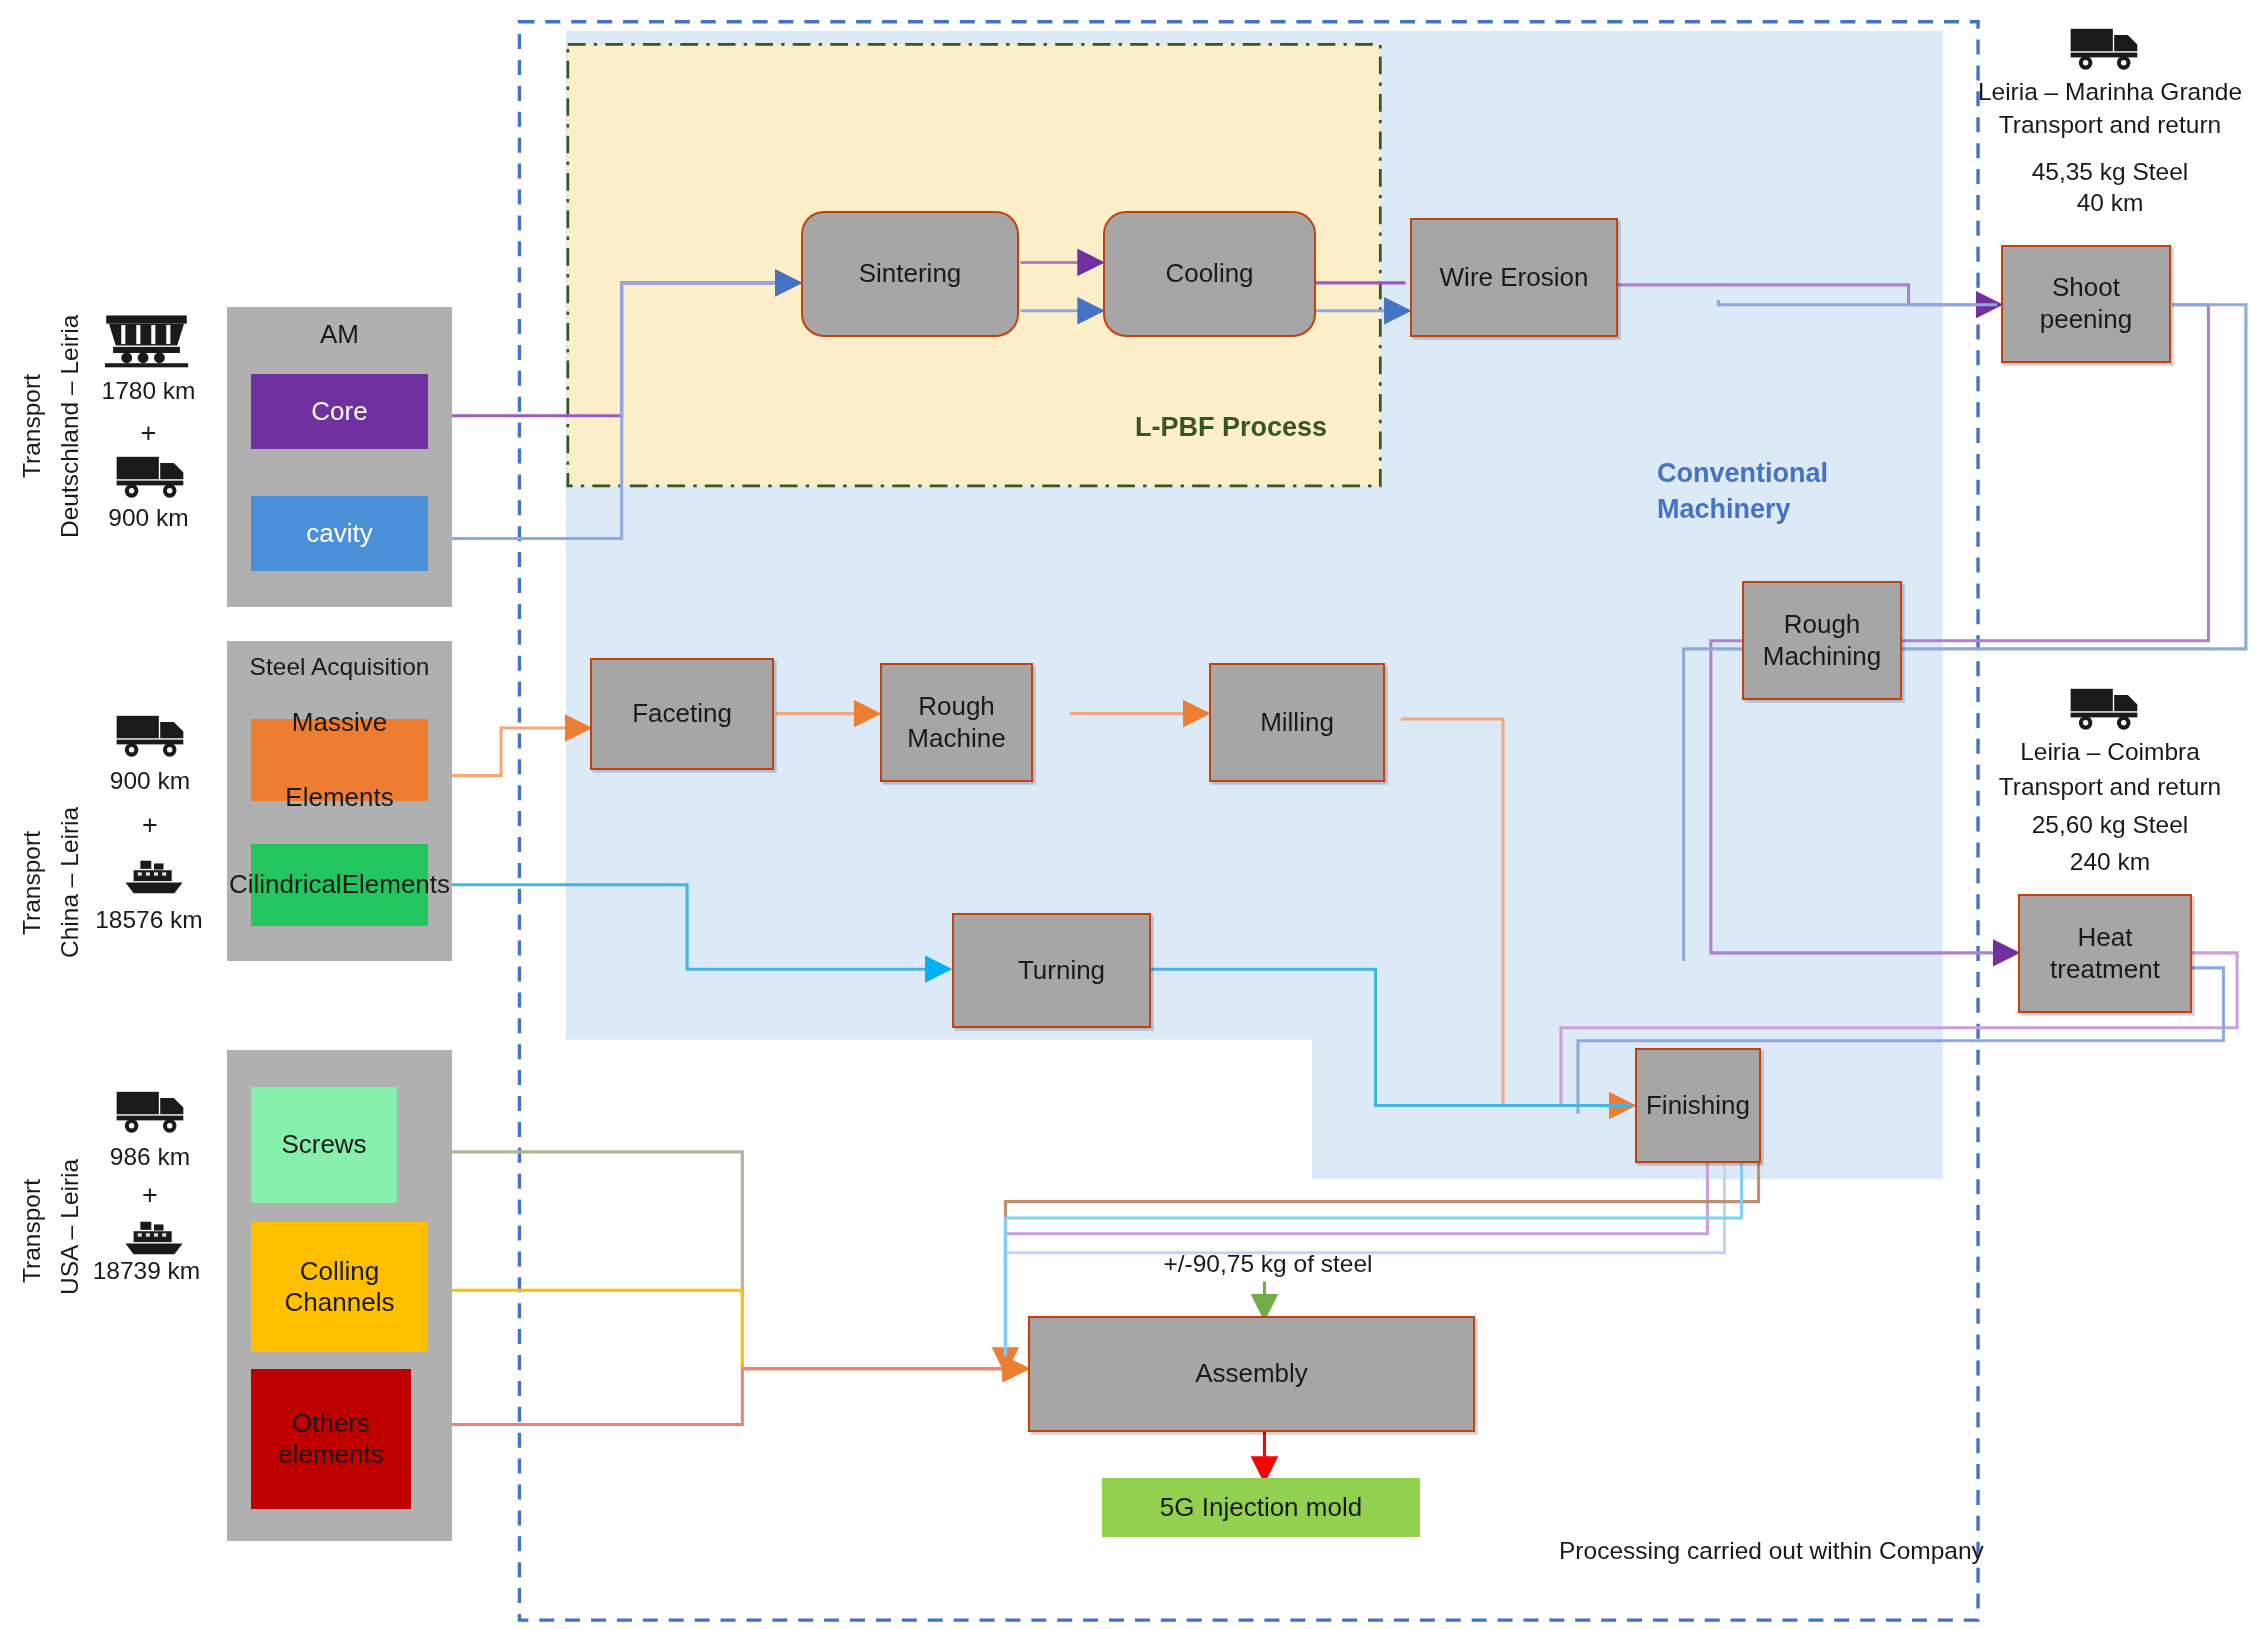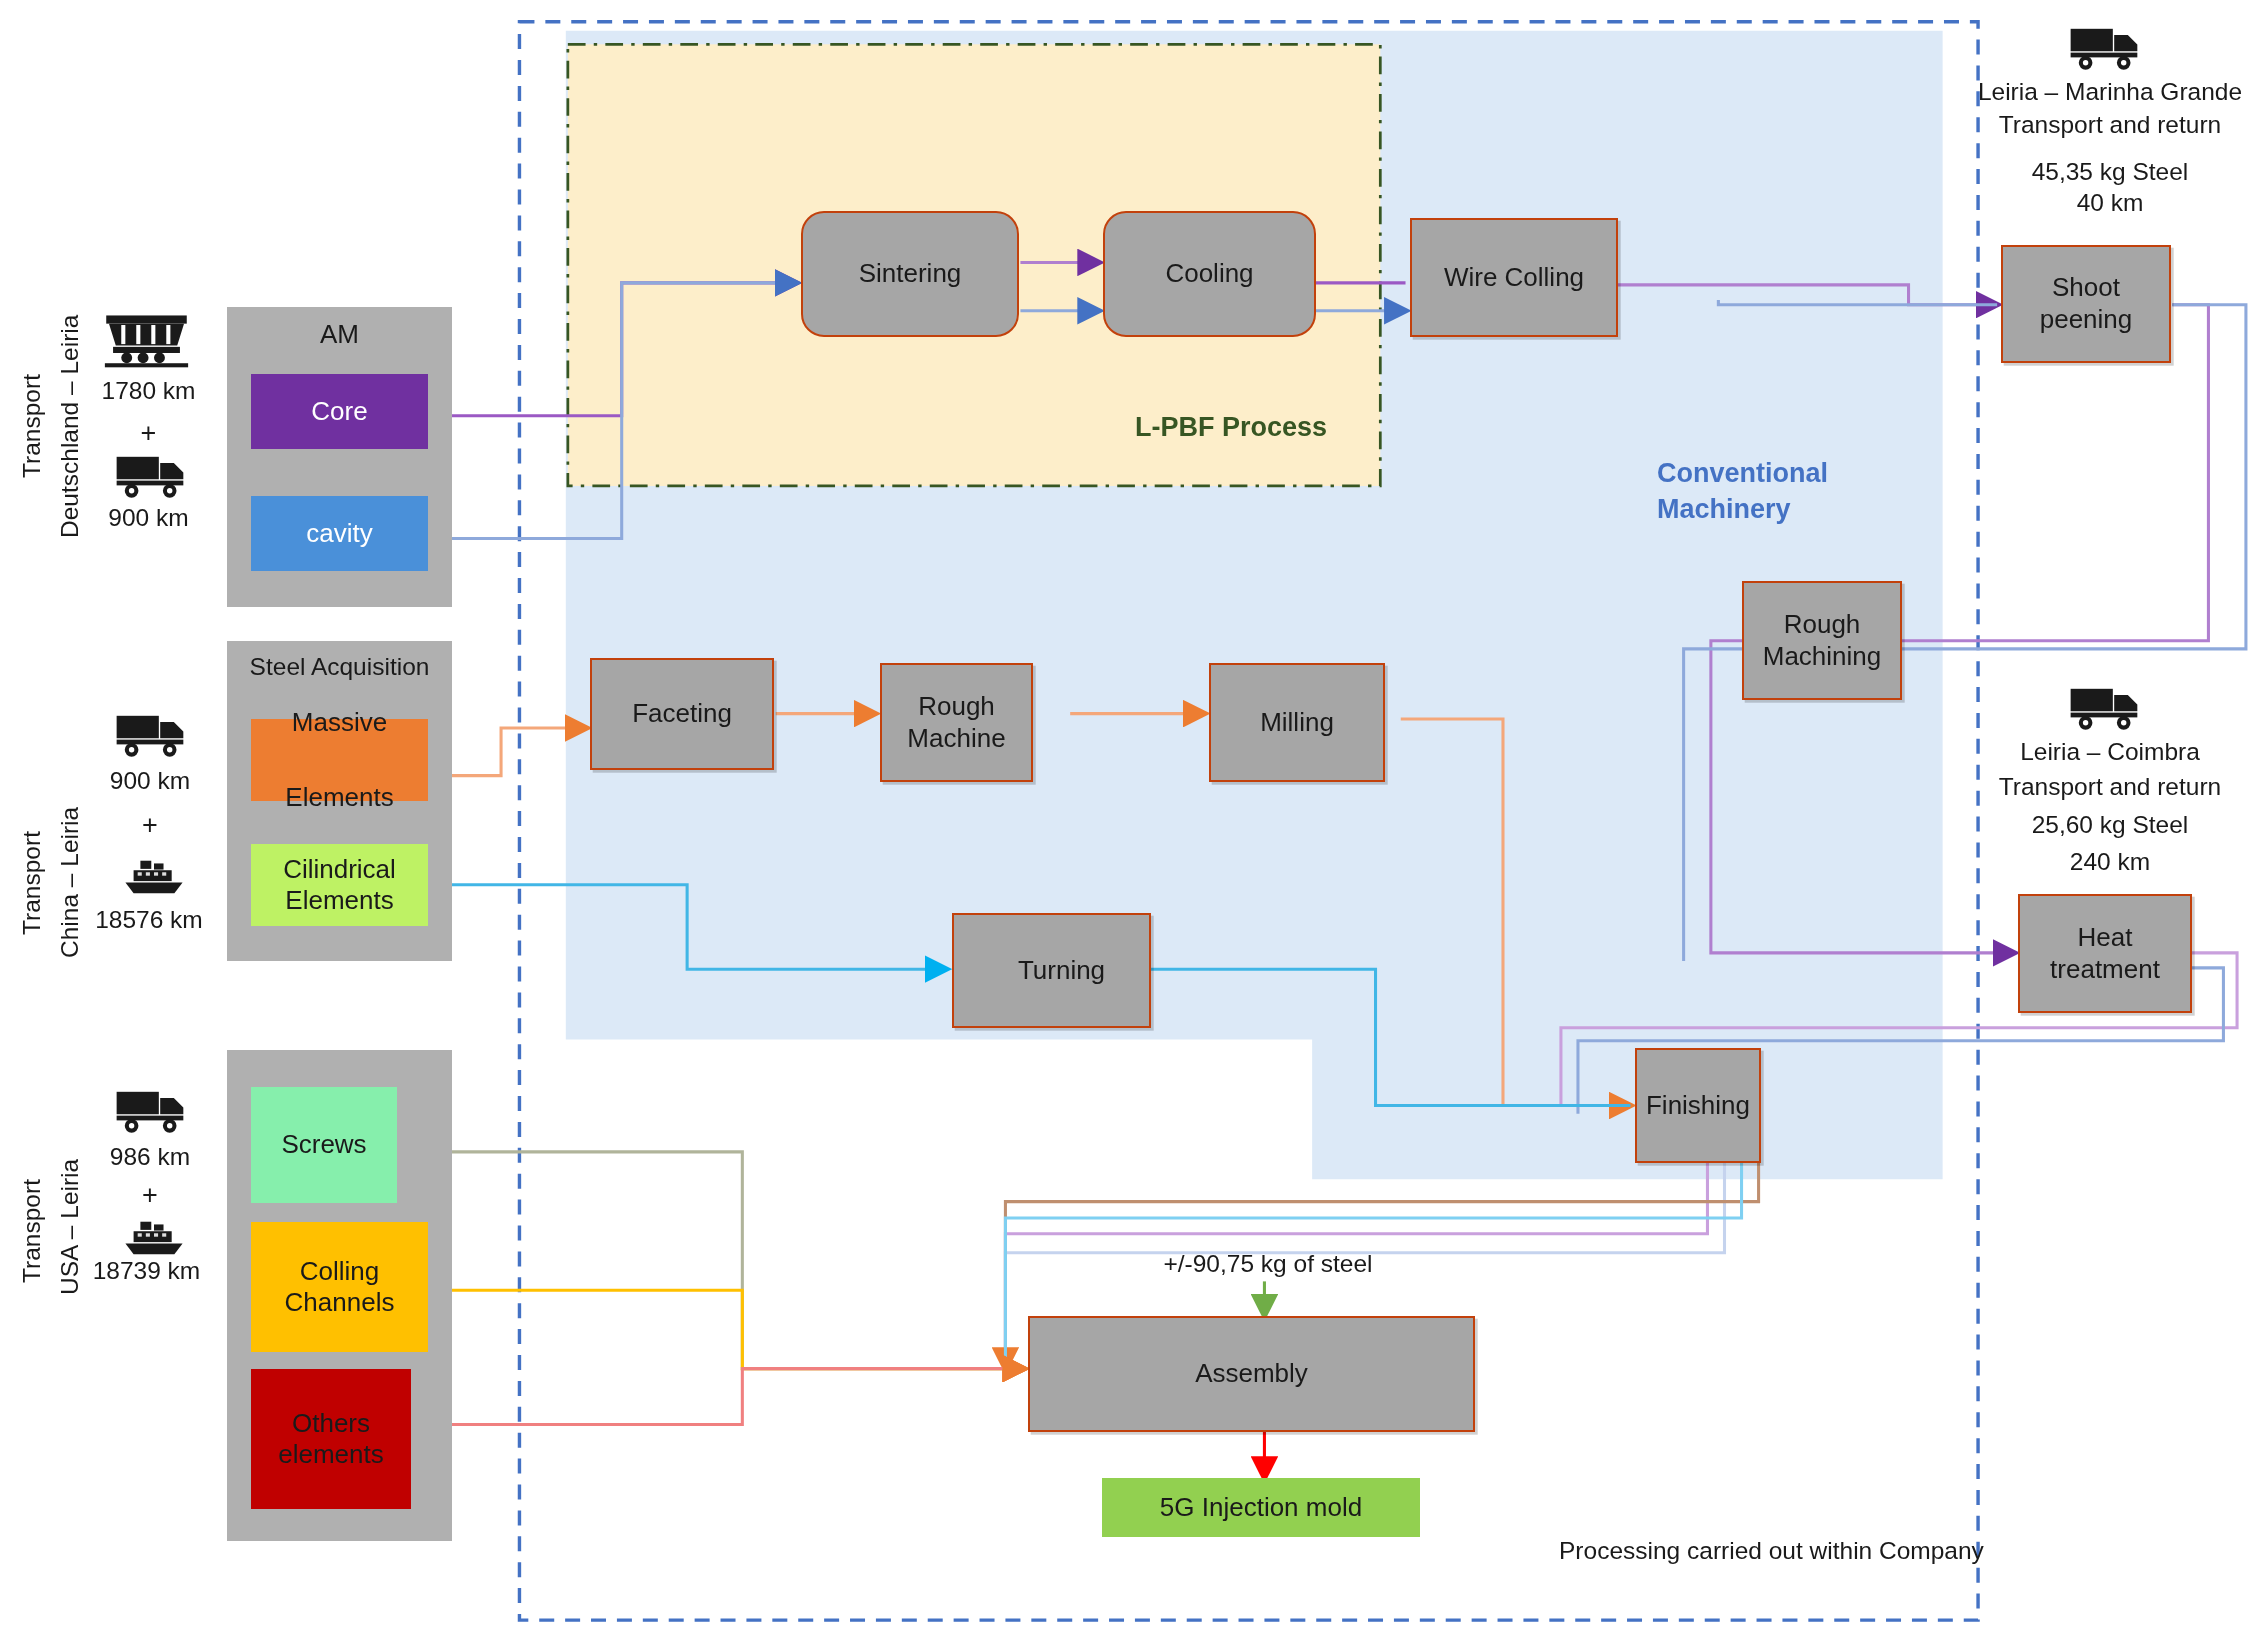--- a/index.html
+++ b/index.html
@@ -168,21 +168,21 @@
   </svg>
   <div class="lbl" style="left:74px;top:903px;width:150px;">18576 km</div>
 
   <div class="grp" style="left:227px;top:641px;width:225px;height:320px;">
     <div class="grp-title" style="top:12.3px;font-size:24.5px;">Steel Acquisition</div>
   </div>
   <div class="mat" style="left:251px;top:719px;width:177px;height:82px;background:#ed7d31;color:#1a1a1a;flex-direction:column;gap:44px;">
     <span>Massive</span>
     <span>Elements</span>
   </div>
-  <div class="mat" style="left:251px;top:844px;width:177px;height:82px;background:#bef264;color:#1a1a1a;flex-direction:column;">
+  <div class="mat" style="left:251px;top:844px;width:177px;height:82px;background:#22c55e;color:#1a1a1a;flex-direction:row;">
     <span>Cilindrical</span>
     <span>Elements</span>
   </div>
 
   <div class="vlbl" style="left:15px;top:1098px;width:65px;height:266px;"><span>Transport</span></div>
   <div class="vlbl" style="left:53px;top:1084px;width:65px;height:286px;"><span>USA – Leiria</span></div>
 
   <svg class="icon" style="left:115px;top:1085px;" width="72" height="49" viewBox="0 0 105 72">
     <rect x="2" y="10" width="62" height="33" fill="#1a1a1a"></rect>
     <path d="M66 19 L86 19 L100 33 L100 43 L66 43 Z" fill="#1a1a1a"></path>
@@ -221,21 +221,21 @@
     <span>elements</span>
   </div>
 
   <div class="node proc rounded" style="left:801px;top:211px;width:218px;height:126px;">
     <span>Sintering</span>
   </div>
   <div class="node proc rounded" style="left:1103px;top:211px;width:213px;height:126px;">
     <span>Cooling</span>
   </div>
   <div class="node proc shadow" style="left:1410px;top:218px;width:208px;height:119px;">
-    <span>Wire Colling</span>
+    <span>Wire Erosion</span>
   </div>
   <div class="node proc shadow" style="left:2001px;top:245px;width:170px;height:118px;flex-direction:column;">
     <span>Shoot</span>
     <span>peening</span>
   </div>
   <div class="node proc shadow" style="left:1742px;top:581px;width:160px;height:119px;flex-direction:column;">
     <span>Rough</span>
     <span>Machining</span>
   </div>
   <div class="node proc shadow" style="left:2018px;top:894px;width:174px;height:119px;flex-direction:column;">

